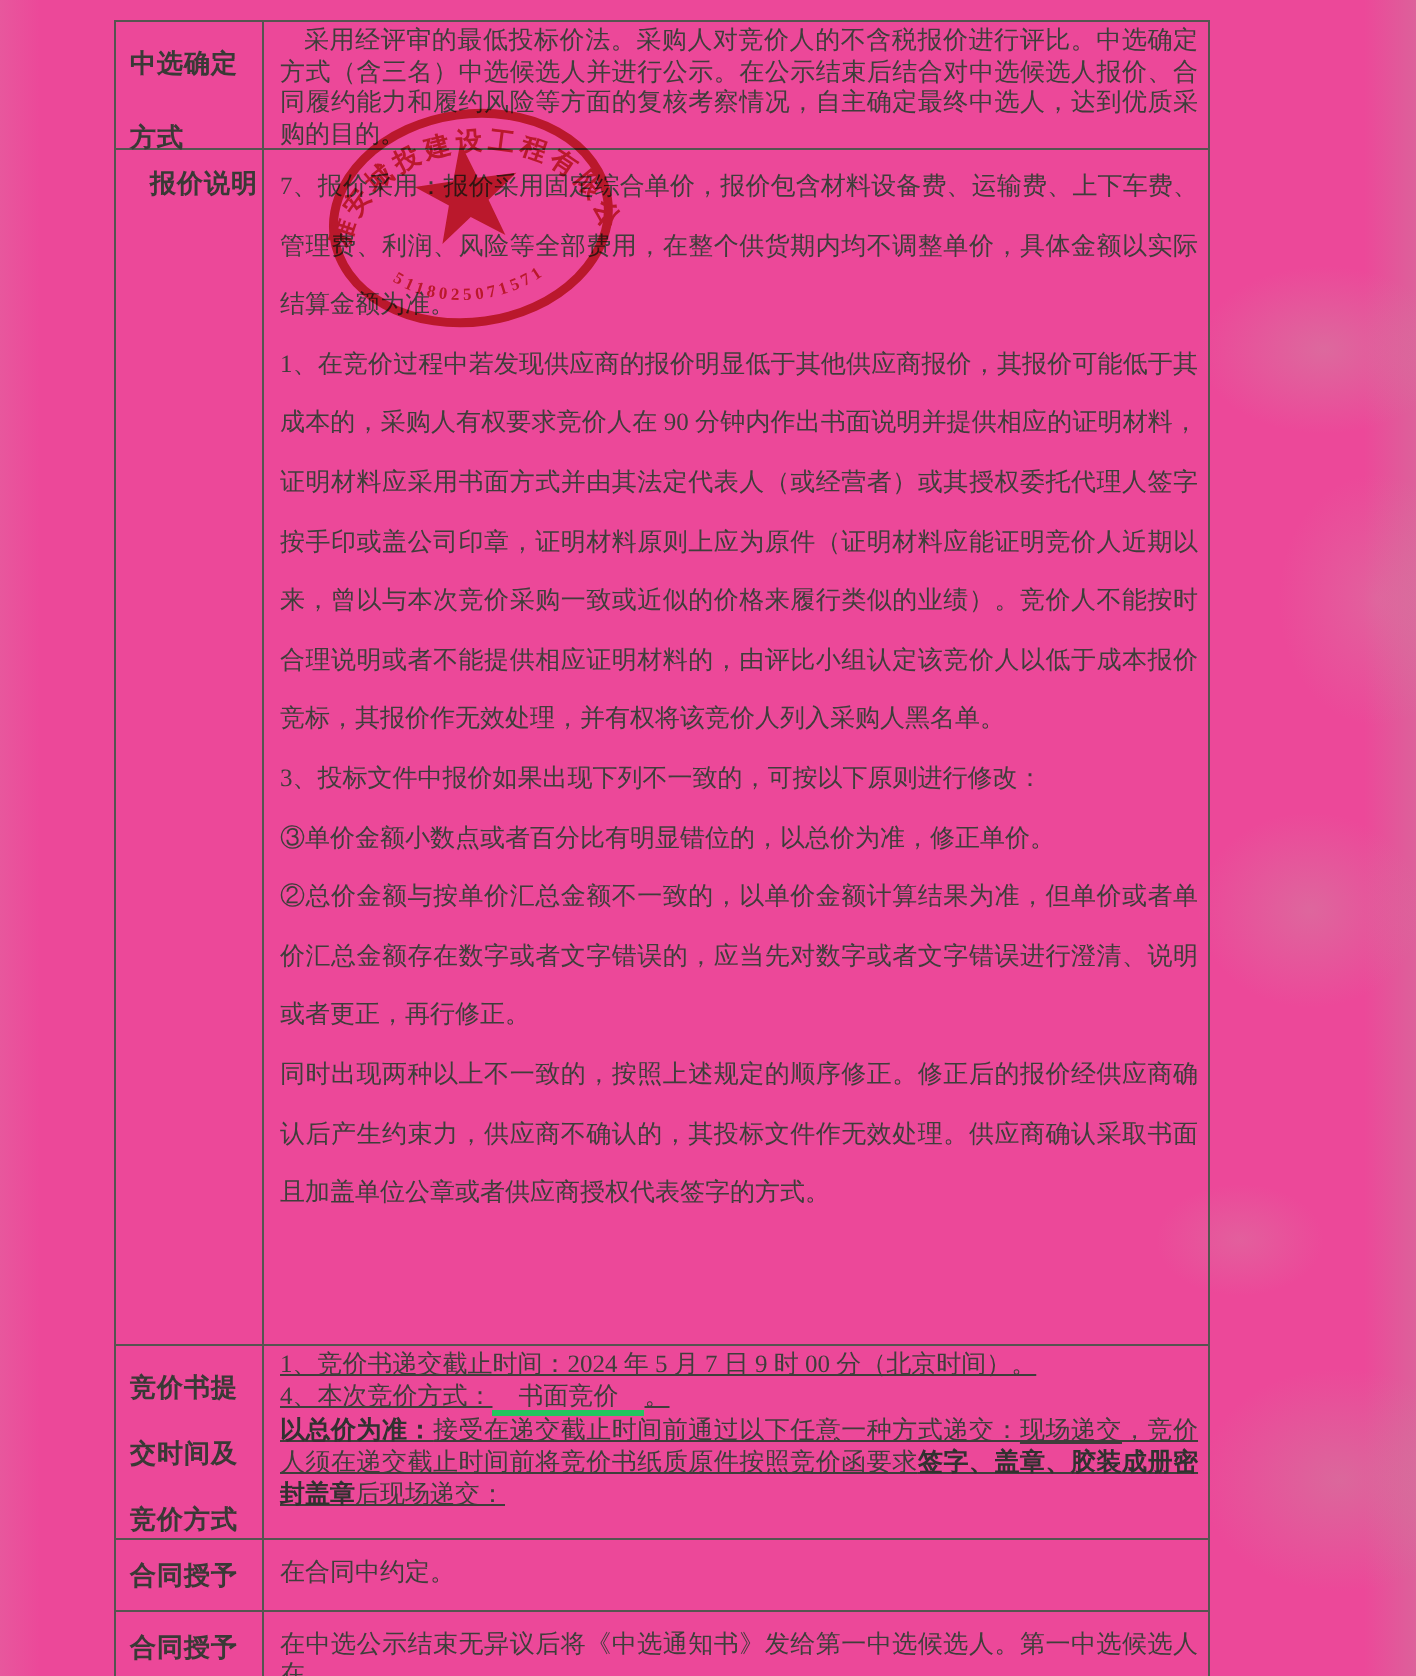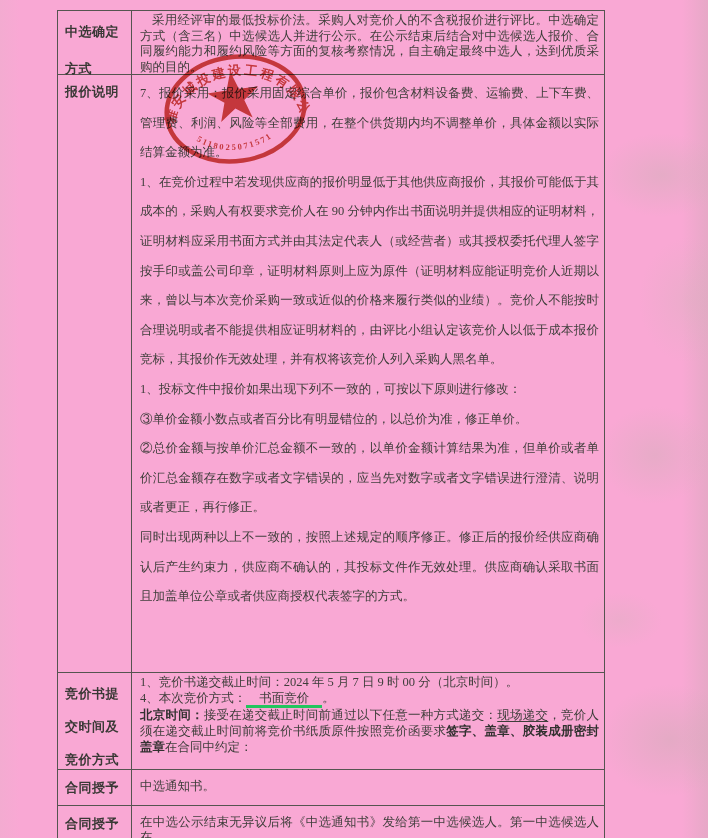--- a/index.html
+++ b/index.html
@@ -3,21 +3,21 @@
 <meta charset="utf-8">
 <style>
   html,body{margin:0;padding:0;}
   body{
     width:708px;height:838px;overflow:hidden;
     background:#efede9;
     font-family:"Liberation Serif","DejaVu Serif",serif;
   }
   .paper{
     position:relative;width:708px;height:838px;overflow:hidden;
-    background:#f9a8d4;
+    background:#ec4899;
     color:#3f3e3b;
   }
   
   .paper::before{
     content:"";position:absolute;inset:0;pointer-events:none;
     background:
       radial-gradient(90px 60px at 662px 175px, rgba(185,180,168,.30), transparent 70%),
       radial-gradient(70px 90px at 688px 300px, rgba(190,185,172,.22), transparent 70%),
       radial-gradient(80px 70px at 655px 455px, rgba(185,180,168,.28), transparent 70%),
       radial-gradient(100px 80px at 670px 740px, rgba(180,175,162,.30), transparent 70%),
@@ -41,23 +41,23 @@
   .content-cell{flex:1 1 auto;padding:2px 5px 0 8px;font-size:12.5px;
     text-align:justify;overflow:hidden;}
   .content-cell p{margin:0;}
   
   .row-1{height:64px;}
   .row-1 .content-cell{line-height:15.6px;}
   .row-1 .content-cell p{text-indent:12px;}
   .row-1 .label-cell{line-height:37px;padding-top:2px;}
   .row-2{height:598px;}
   .row-2 .content-cell{line-height:29.6px;padding-top:4px;}
-  .row-2 .label-cell{padding-top:8px;}
+  .row-2 .label-cell{padding-top:8px;text-align:right;}
   .row-3{height:97px;}
-  .row-3 .content-cell{line-height:15.9px;padding-top:2px;}
+  .row-3 .content-cell{line-height:15.9px;padding-top:2px;text-decoration:underline;}
   .row-3 .label-cell{line-height:33px;padding-top:4px;font-family:Liberation Serif, serif;}
   .row-4{height:36px;}
   .row-4 .content-cell{line-height:15px;padding-top:9px;}
   .row-4 .label-cell{padding-top:9px;}
   .row-5{height:34px;}
   .row-5 .content-cell{line-height:15px;padding-top:9px;}
   .row-5 .label-cell{padding-top:9px;}
   b,.bold{font-weight:bold;color:#323130;}
   .u{text-decoration:underline;text-underline-offset:2px;}
   .blank-line{
@@ -84,40 +84,40 @@
       <div class="cell content-cell">
         <p>采用经评审的最低投标价法。采购人对竞价人的不含税报价进行评比。中选确定方式（含三名）中选候选人并进行公示。在公示结束后结合对中选候选人报价、合同履约能力和履约风险等方面的复核考察情况，自主确定最终中选人，达到优质采购的目的。</p>
       </div>
     </div>
 
     <div class="row row-2">
       <div class="cell label-cell">报价说明</div>
       <div class="cell content-cell">
         <p>7、报价采用：报价采用固定综合单价，报价包含材料设备费、运输费、上下车费、管理费、利润、风险等全部费用，在整个供货期内均不调整单价，具体金额以实际结算金额为准。</p>
         <p>1、在竞价过程中若发现供应商的报价明显低于其他供应商报价，其报价可能低于其成本的，采购人有权要求竞价人在 90 分钟内作出书面说明并提供相应的证明材料，证明材料应采用书面方式并由其法定代表人（或经营者）或其授权委托代理人签字按手印或盖公司印章，证明材料原则上应为原件（证明材料应能证明竞价人近期以来，曾以与本次竞价采购一致或近似的价格来履行类似的业绩）。竞价人不能按时合理说明或者不能提供相应证明材料的，由评比小组认定该竞价人以低于成本报价竞标，其报价作无效处理，并有权将该竞价人列入采购人黑名单。</p>
-        <p>1、投标文件中报价如果出现下列不一致的，可按以下原则进行修改：</p>
+        <p>3、投标文件中报价如果出现下列不一致的，可按以下原则进行修改：</p>
         <p>③单价金额小数点或者百分比有明显错位的，以总价为准，修正单价。</p>
         <p>②总价金额与按单价汇总金额不一致的，以单价金额计算结果为准，但单价或者单价汇总金额存在数字或者文字错误的，应当先对数字或者文字错误进行澄清、说明或者更正，再行修正。</p>
         <p>同时出现两种以上不一致的，按照上述规定的顺序修正。修正后的报价经供应商确认后产生约束力，供应商不确认的，其投标文件作无效处理。供应商确认采取书面且加盖单位公章或者供应商授权代表签字的方式。</p>
       </div>
     </div>
 
     <div class="row row-3">
       <div class="cell label-cell">竞价书提交时间及竞价方式</div>
       <div class="cell content-cell">
         <p>1、竞价书递交截止时间：2024 年 5 月 7 日 9 时 00 分（北京时间）。</p>
         <p><span>4、本次竞价方式：</span><span class="blank-line">书面竞价</span><span>。</span></p>
-        <p><b>北京时间：</b><span>接受在递交截止时间前通过以下任意一种方式递交：</span><span class="u">现场递交</span><span>，竞价人须在递交截止时间前将竞价书纸质原件按照竞价函要求</span><b>签字、盖章、胶装成册密封盖章</b><span>在合同中约定：</span></p>
+        <p><b>以总价为准：</b><span>接受在递交截止时间前通过以下任意一种方式递交：</span><span class="u">现场递交</span><span>，竞价人须在递交截止时间前将竞价书纸质原件按照竞价函要求</span><b>签字、盖章、胶装成册密封盖章</b><span>后现场递交：</span></p>
       </div>
     </div>
 
     <div class="row row-4">
       <div class="cell label-cell">合同授予</div>
       <div class="cell content-cell">
-        <p>中选通知书。</p>
+        <p>在合同中约定。</p>
       </div>
     </div>
 
     <div class="row row-5">
       <div class="cell label-cell">合同授予</div>
       <div class="cell content-cell">
         <p>在中选公示结束无异议后将《中选通知书》发给第一中选候选人。第一中选候选人在</p>
       </div>
     </div>
 

